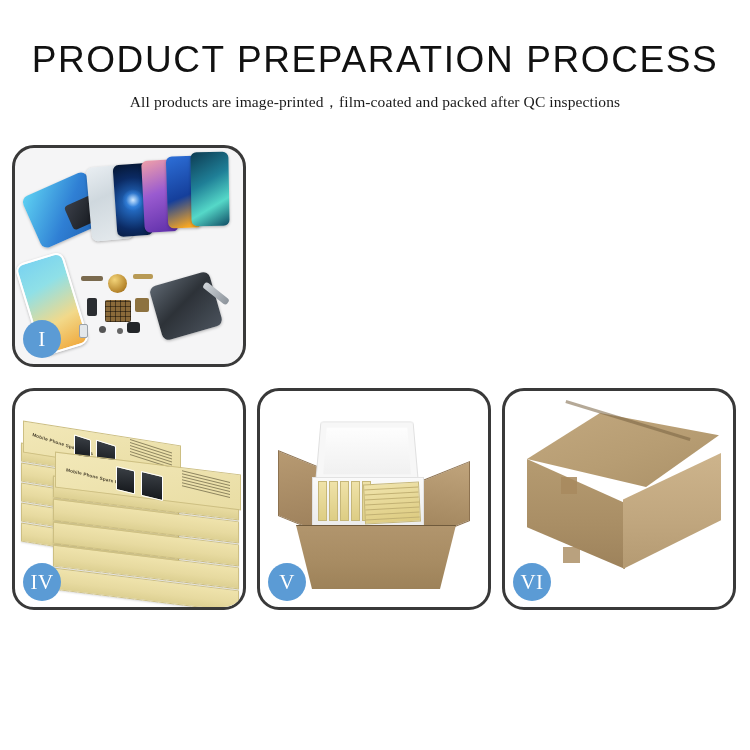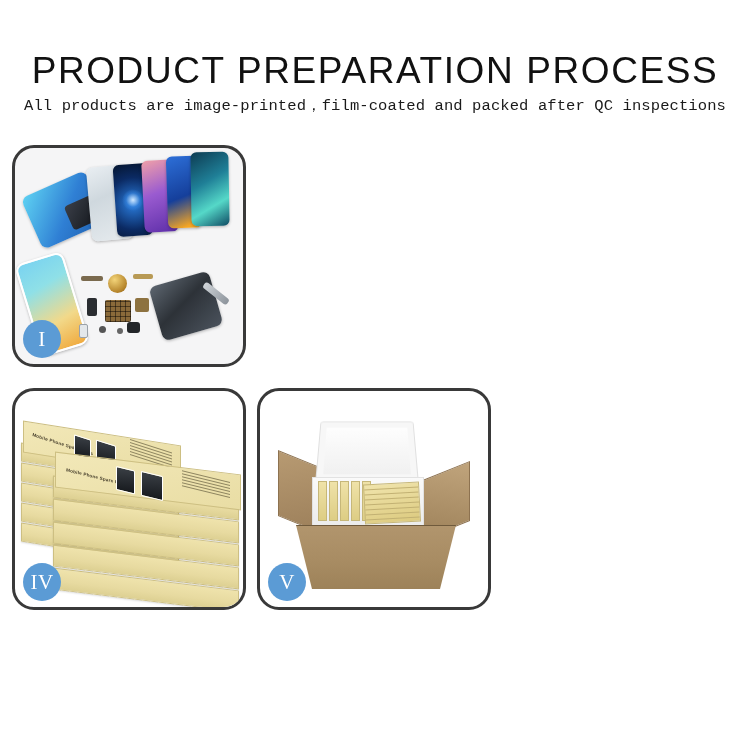--- a/index.html
+++ b/index.html
@@ -5,30 +5,30 @@
   * { box-sizing: border-box; margin: 0; padding: 0; }
   html, body {
     width: 750px; height: 750px;
     background: #ffffff;
     font-family: "Liberation Sans", sans-serif;
     overflow: hidden;
   }
   .page { position: relative; width: 750px; height: 750px; background: #fff; }
 
   
-  .header { position: absolute; left: 0; top: 11px; width: 750px; text-align: center; }
+  .header { position: absolute; left: 0; top: 0; width: 750px; text-align: center; }
   .title {
     font-size: 37px; letter-spacing: 1.6px; font-weight: 400;
     color: #111; margin-top: 41px; line-height: 1.05;
     font-family: "Liberation Sans", sans-serif;
     white-space: nowrap;
   }
   .subtitle {
-    font-size: 15.5px; color: #1a1a1a; margin-top: 4px; letter-spacing: .1px;
-    font-family: Liberation Mono, monospace; white-space: nowrap;
+    font-size: 15.5px; color: #1a1a1a; margin-top: 12px; letter-spacing: .1px;
+    font-family: Liberation Serif, serif; white-space: nowrap;
   }
 
   
   .grid { position: absolute; left: 12px; top: 145px; width: 726px; }
   .row { display: flex; gap: 11px; }
   .row.row2 { margin-top: 21px; }
   .panel {
     position: relative;
     width: 234px; height: 222px;
     border: 3.5px solid #393939;
@@ -413,15 +413,26 @@
               <i></i>
               <i></i>
               <i></i>
               <i></i>
           </div>
           <div class="c5-body"></div>
         </div>
         <div class="badge">V</div>
       </div>
 
+      <div class="panel p6">
+        <div class="stage">
+          <div class="c6-top"></div>
+          <div class="c6-seam"></div>
+          <div class="c6-left"></div>
+          <div class="c6-right"></div>
+          <div class="c6-tapeA"></div>
+          <div class="c6-tapeB"></div>
+        </div>
+        <div class="badge">VI</div>
+      </div>
     </div>
   </div>
 </div>
 
 </body></html>

